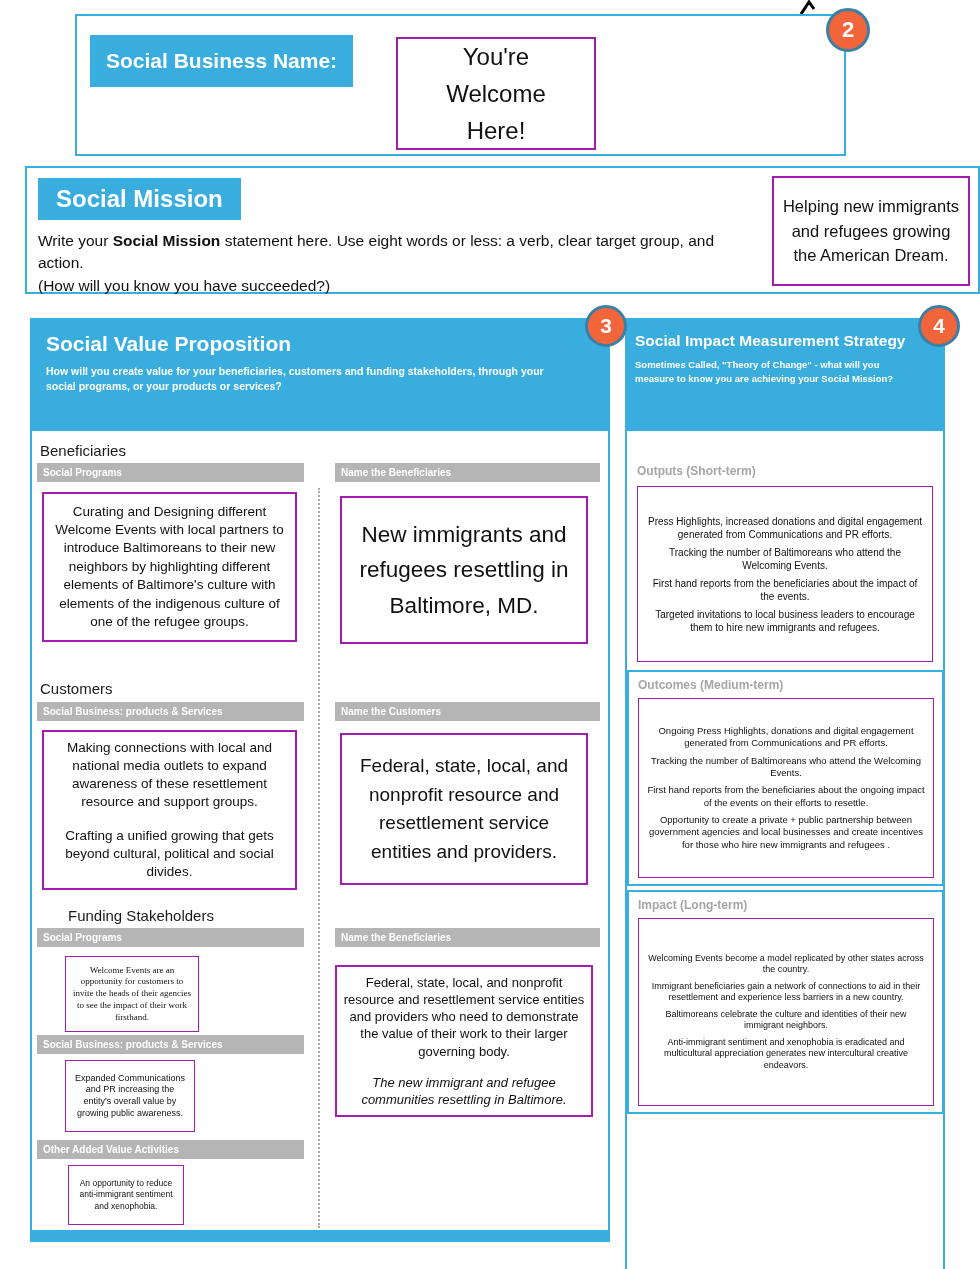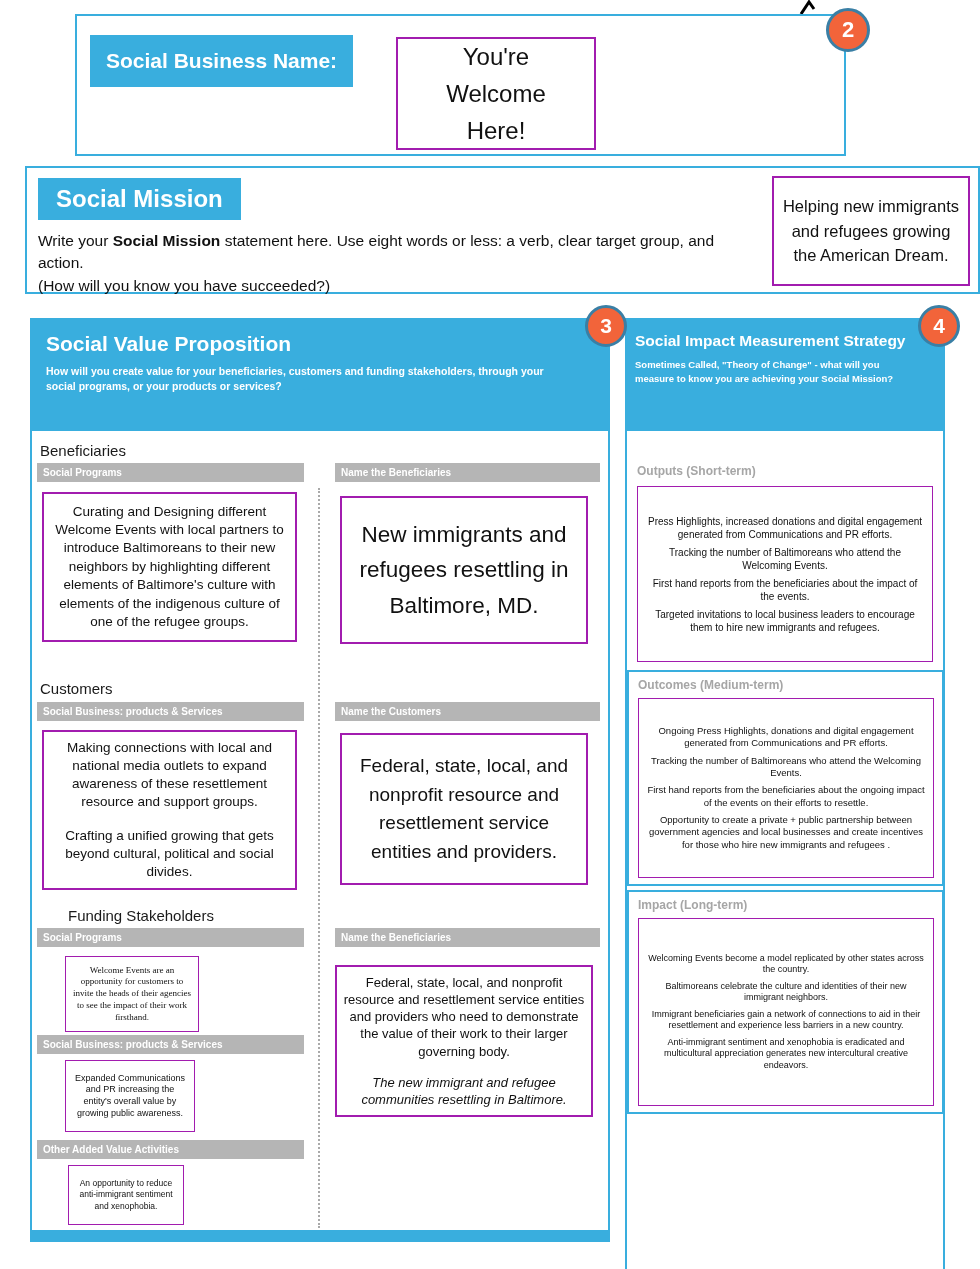--- a/index.html
+++ b/index.html
@@ -136,22 +136,22 @@
         <p>Opportunity to create a private + public partnership between government agencies and local businesses and create incentives for those who hire new immigrants and refugees .</p>
       </div>
     </div>
   </div>
 
   <div class="subpanel" style="left:0px; top:570px; width:317px; height:224px;">
     <div class="graylabel" style="left:9px; top:6px;">Impact (Long-term)</div>
     <div class="fillbox itembox" style="left:9px; top:26px; width:296px; height:188px; border-width:1.5px;">
       <div style="font-size:9px; line-height:1.28; width:278px;">
         <p>Welcoming Events become a model replicated by other states across the country.</p>
+        <p>Immigrant beneficiaries gain a network of connections to aid in their resettlement and experience less barriers in a new country.</p>
         <p>Baltimoreans celebrate the culture and identities of their new immigrant neighbors.</p>
-        <p>Immigrant beneficiaries gain a network of connections to aid in their resettlement and experience less barriers in a new country.</p>
         <p>Anti-immigrant sentiment and xenophobia is eradicated and multicultural appreciation generates new intercultural creative endeavors.</p>
       </div>
     </div>
   </div>
 </div>
 <div class="badge" style="left:918px; top:305px; width:42px; height:42px; font-size:21px;">
   <span>4</span>
 </div>
 
 </body></html>

